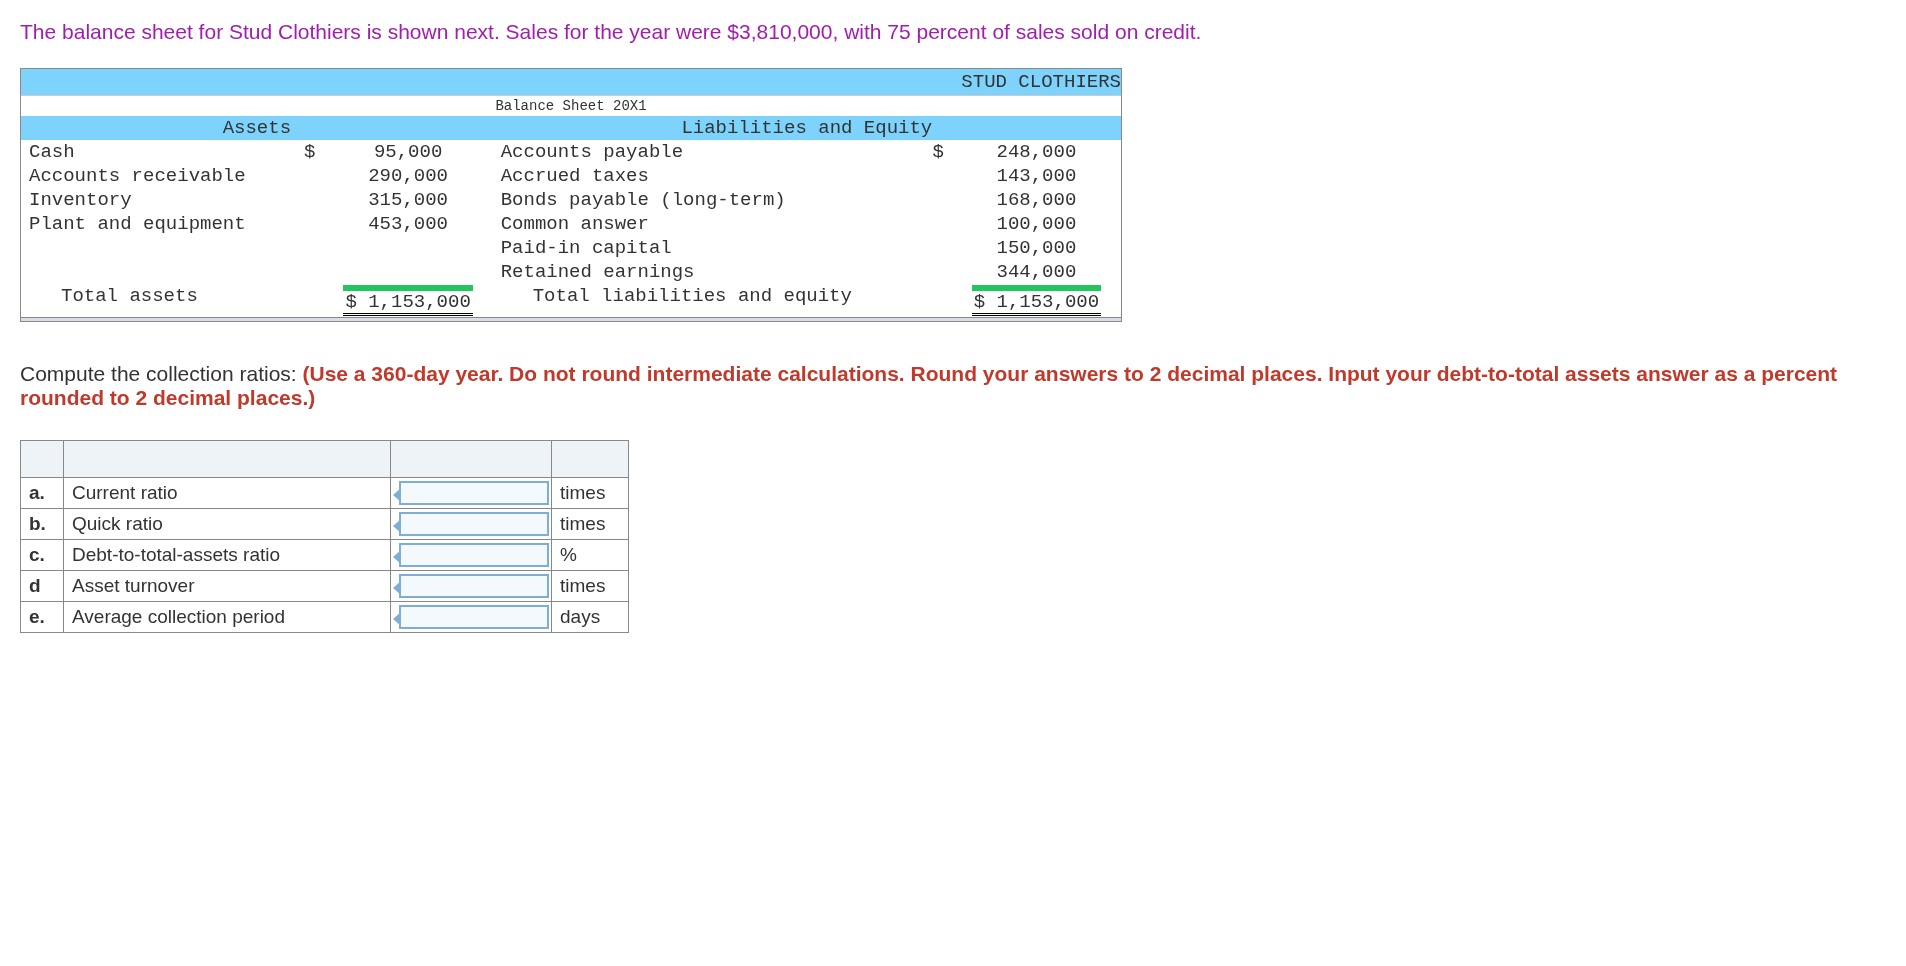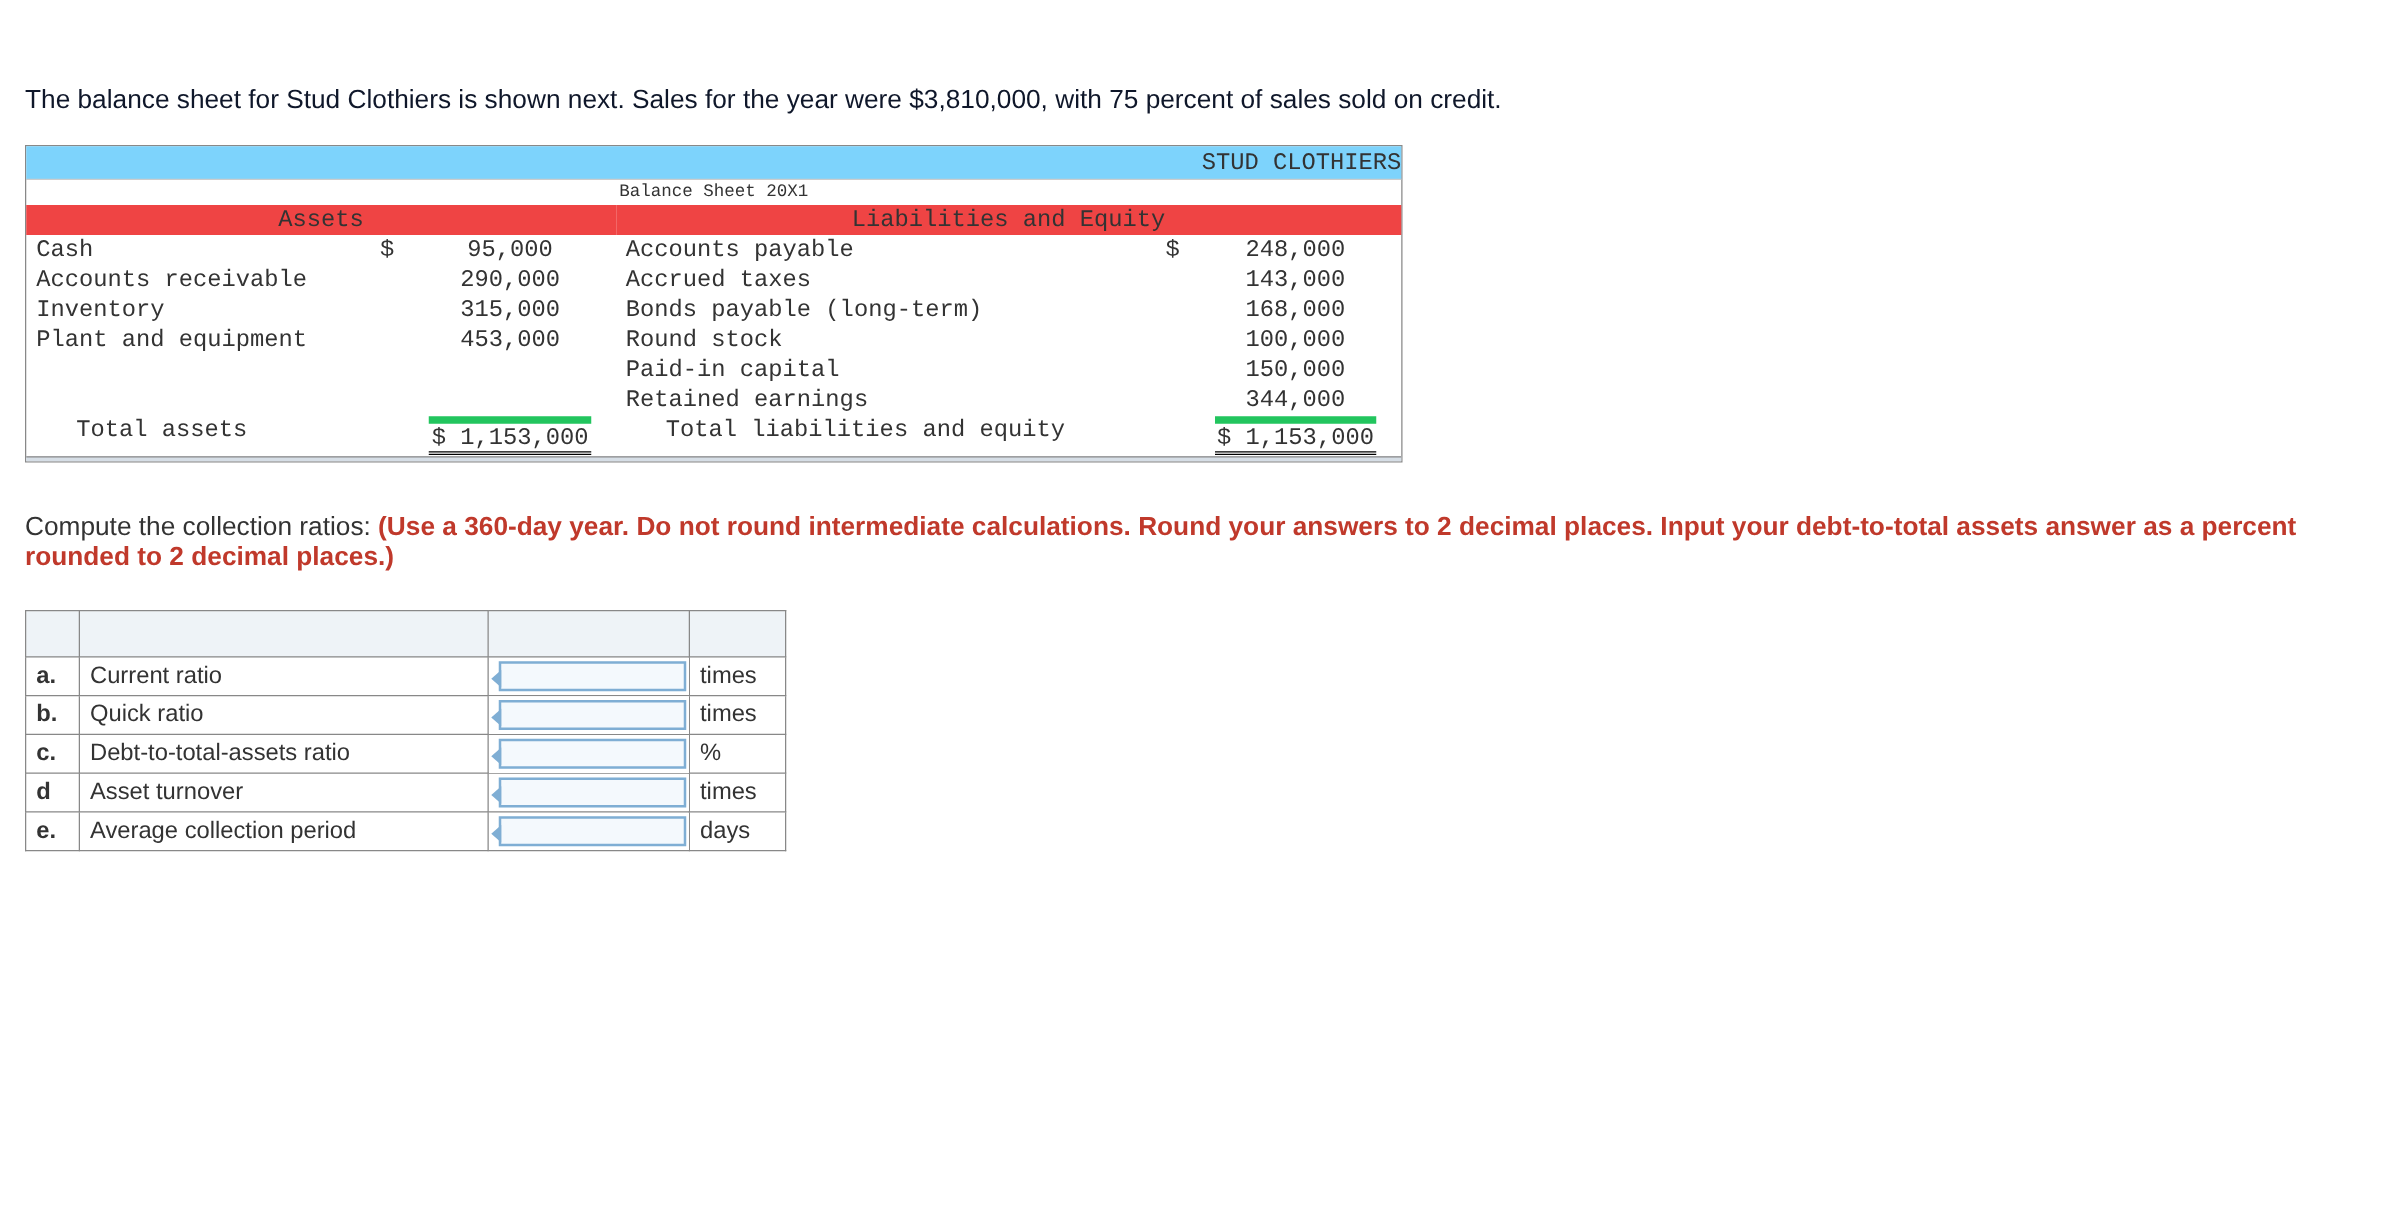--- a/index.html
+++ b/index.html
@@ -6,22 +6,21 @@
     font-family: Arial, Helvetica, sans-serif;
     font-size: 19px;
     color: #333;
     margin: 0;
     padding: 20px;
     background: #fff;
   }
   .intro {
     margin-bottom: 24px;
     font-size: 21px;
-    color: #0f172a;
-    margin-top: 48px;
+    color: #a21caf;
   }
   .bs-wrap {
     width: 1100px;
     border: 1px solid #888;
   }
   .bs-title {
     background: #7dd3fc;
     font-family: "Courier New", monospace;
     font-size: 19px;
     text-align: right;
@@ -39,21 +38,21 @@
     border-collapse: collapse;
     font-family: "Courier New", monospace;
     font-size: 19px;
   }
   .bs-table td {
     padding: 1px 8px;
     vertical-align: top;
     white-space: nowrap;
   }
   .section-head td {
-    background: #ef4444;
+    background: #7dd3fc;
   }
   .num { text-align: center; }
   .cur { text-align: right; padding-right: 0; }
   .indent { padding-left: 40px !important; }
   .total-line {
     border-top: 6px solid #22c55e;
     border-bottom: 3px double #000;
   }
   .instr {
     margin-top: 40px;
@@ -144,21 +143,21 @@
       <td class="cur"></td>
       <td class="num">315,000</td>
       <td>Bonds payable (long-term)</td>
       <td class="cur"></td>
       <td class="num">168,000</td>
     </tr>
     <tr>
       <td>Plant and equipment</td>
       <td class="cur"></td>
       <td class="num">453,000</td>
-      <td>Round stock</td>
+      <td>Common answer</td>
       <td class="cur"></td>
       <td class="num">100,000</td>
     </tr>
     <tr>
       <td></td>
           <td></td>
           <td></td>
       <td>Paid-in capital</td>
       <td class="cur"></td>
       <td class="num">150,000</td>

